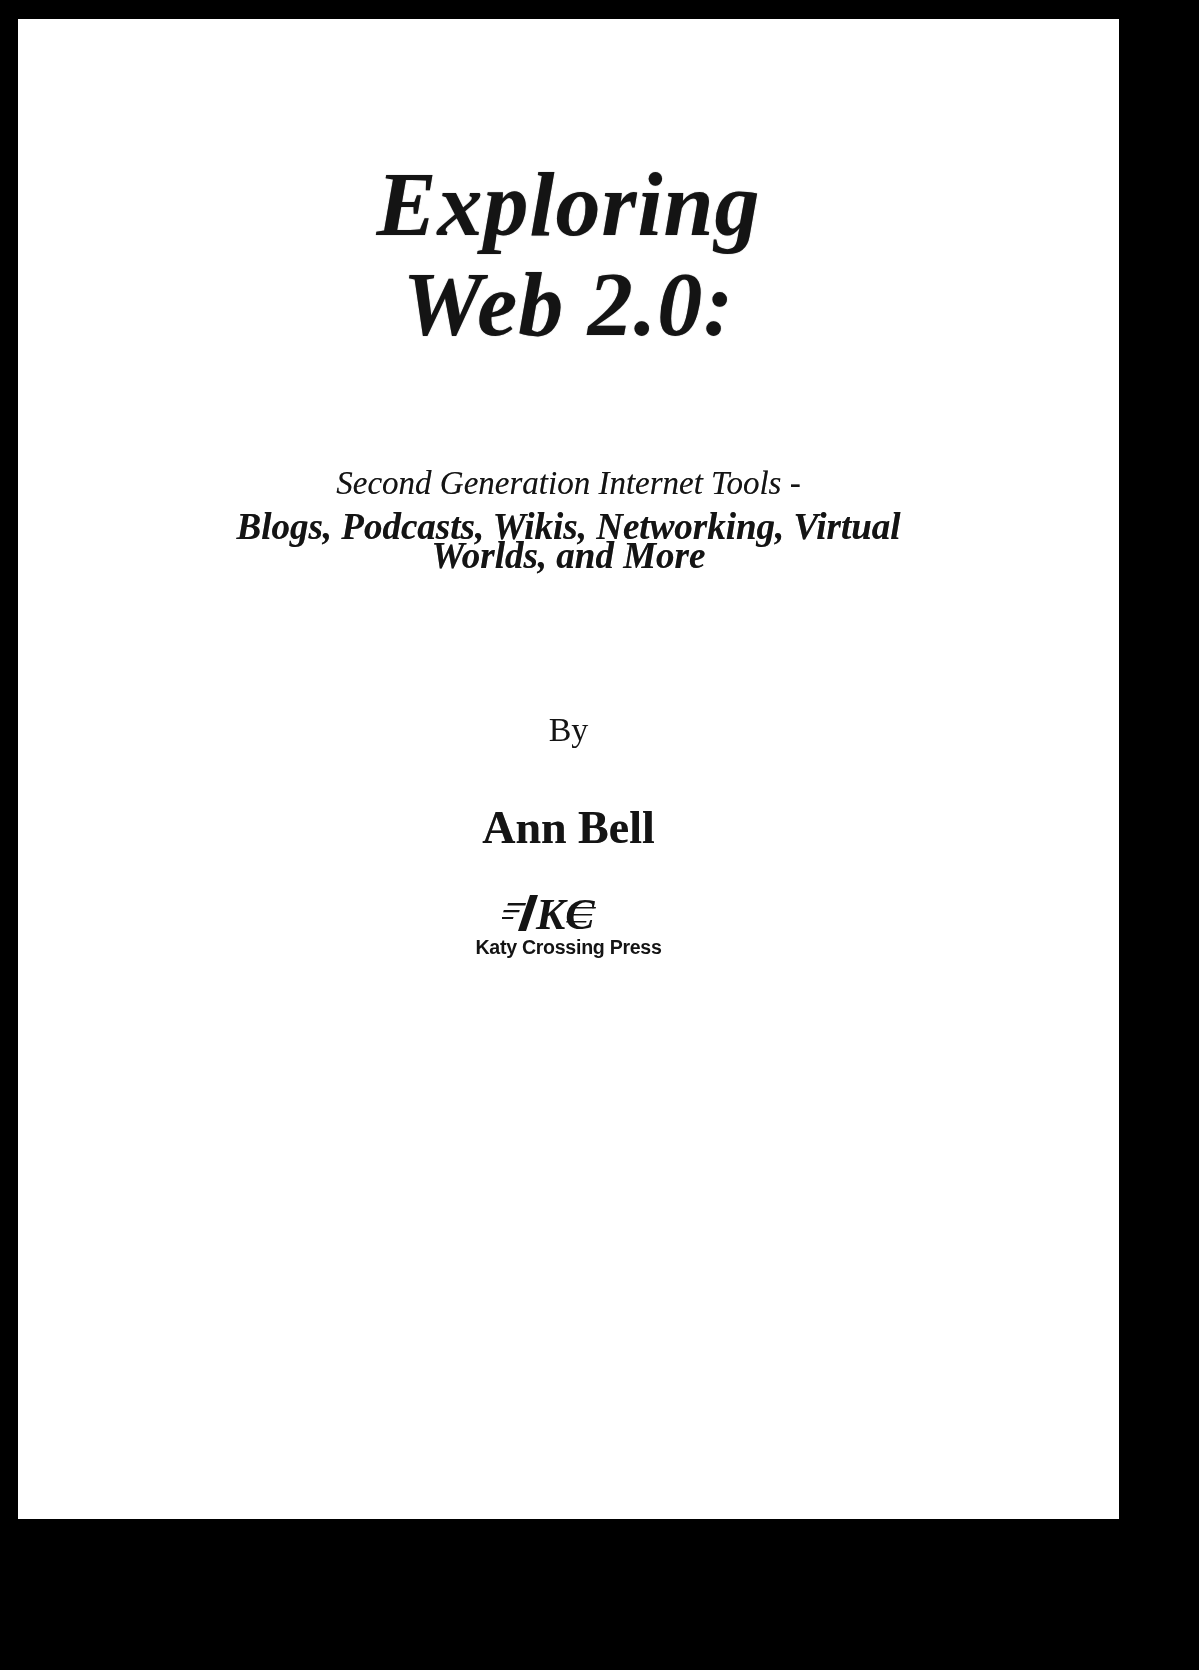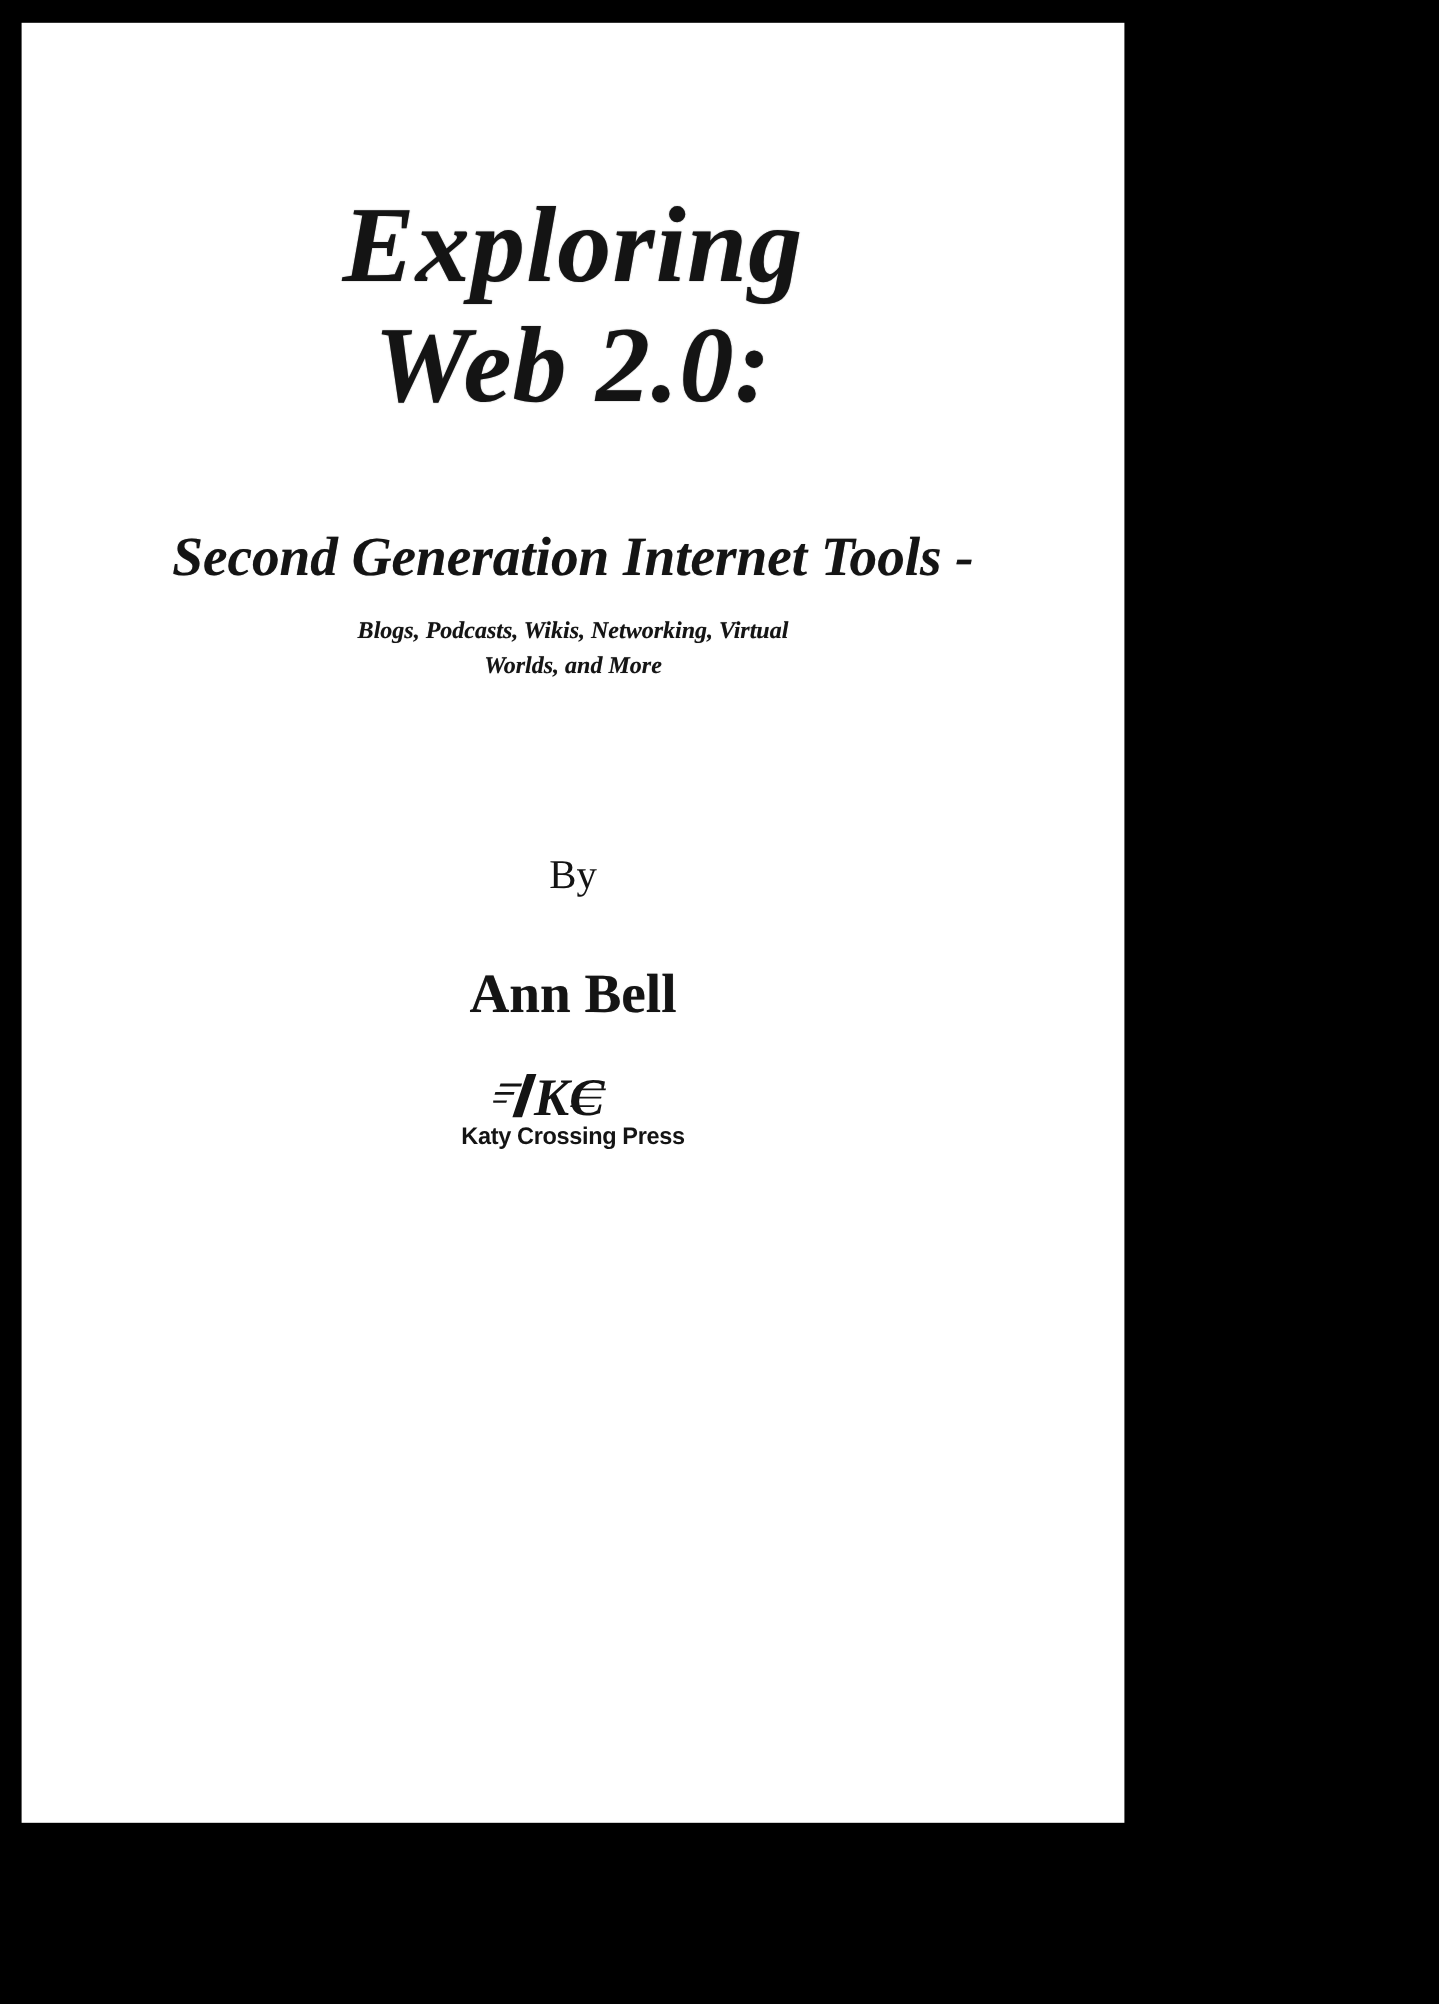--- a/index.html
+++ b/index.html
@@ -10,49 +10,49 @@
   * { margin: 0; padding: 0; box-sizing: border-box; }
   html, body {
     width: 1199px; height: 1670px;
     background: var(--backdrop);
     overflow: hidden;
     font-family: "Liberation Serif", "DejaVu Serif", serif;
   }
   .scan-page {
     position: absolute;
     left: 18px; top: 19px;
-    width: 919px; height: 1500px;
+    width: 1101px; height: 1500px;
     background: var(--page);
   }
   .block {
     position: absolute;
     left: 0; right: 0;
     text-align: center;
     color: var(--ink);
   }
   .book-title {
     top: 136px;
     font-size: 90px;
     line-height: 100px;
     font-weight: bold;
     font-style: italic;
     letter-spacing: 1px;
     text-shadow: 0 0 1px rgba(20,20,20,0.55);
   }
   .subtitle {
-    top: 425px;
-    font-size: 46px;
+    top: 444px;
+    font-size: 33px;
     line-height: 40px;
-    font-weight: bold;
+    font-weight: normal;
     font-style: italic;
     text-shadow: 0 0 0.6px rgba(20,20,20,0.5);
   }
   .tagline {
     top: 493px;
-    font-size: 20px;
+    font-size: 37px;
     line-height: 29px;
     font-weight: bold;
     font-style: italic;
     text-shadow: 0 0 0.6px rgba(20,20,20,0.5);
   }
   .byline {
     top: 696px;
     font-size: 34px;
     line-height: 30px;
     font-weight: normal;

